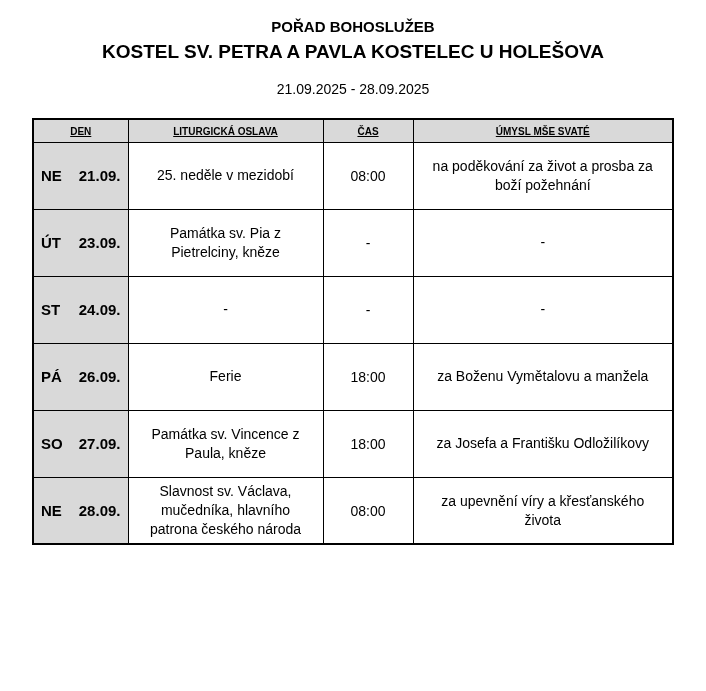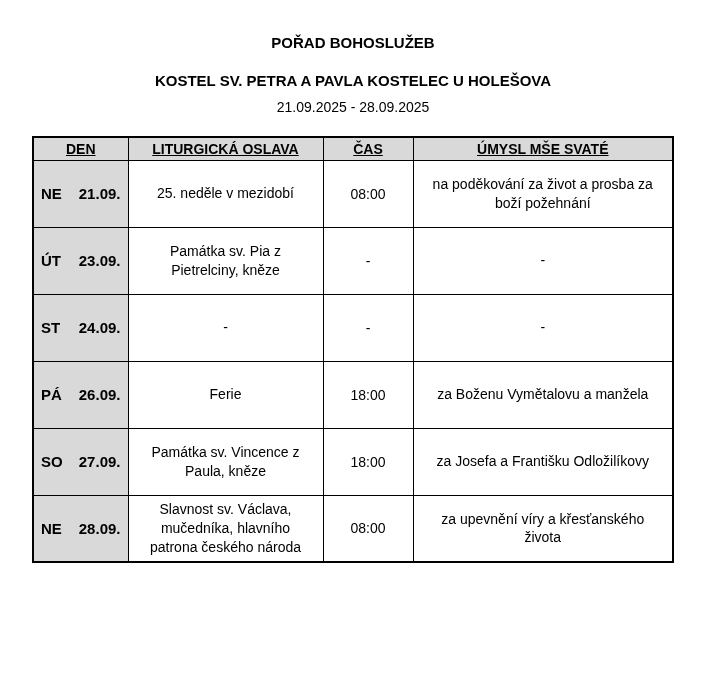--- a/index.html
+++ b/index.html
@@ -15,34 +15,33 @@
   .page {
     width: 706px;
     box-sizing: border-box;
     padding-top: 17px;
   }
   .doc-title {
     text-align: center;
     font-weight: bold;
     font-size: 15px;
     line-height: 1.3;
-    margin-top: 16px;
   }
   .doc-subtitle {
     text-align: center;
     font-weight: bold;
-    font-size: 15px;
+    font-size: 19px;
     line-height: 1.3;
-    margin-top: 18px;
+    margin-top: 3px;
   }
   .doc-daterange {
     text-align: center;
     font-size: 14px;
     line-height: 1.3;
-    margin-top: 8px;
+    margin-top: 16px;
   }
   table.schedule {
     border-collapse: collapse;
     table-layout: fixed;
     width: 640px;
     margin: 20px auto 0 auto;
     border: 2px solid #000000;
   }
   .schedule th,
   .schedule td {
@@ -53,21 +52,21 @@
     padding: 3px 6px;
     box-sizing: border-box;
     word-wrap: break-word;
   }
   .schedule thead th {
     background: #d9d9d9;
     font-weight: bold;
     text-decoration: underline;
     height: 23px;
     padding: 0 4px;
-    font-size: 14px;
+    font-size: 10px;
   }
   .schedule tbody tr {
     height: 67px;
   }
   td.day-cell {
     background: #d9d9d9;
     font-weight: bold;
     font-size: 15px;
     padding: 17px 7px;
   }

